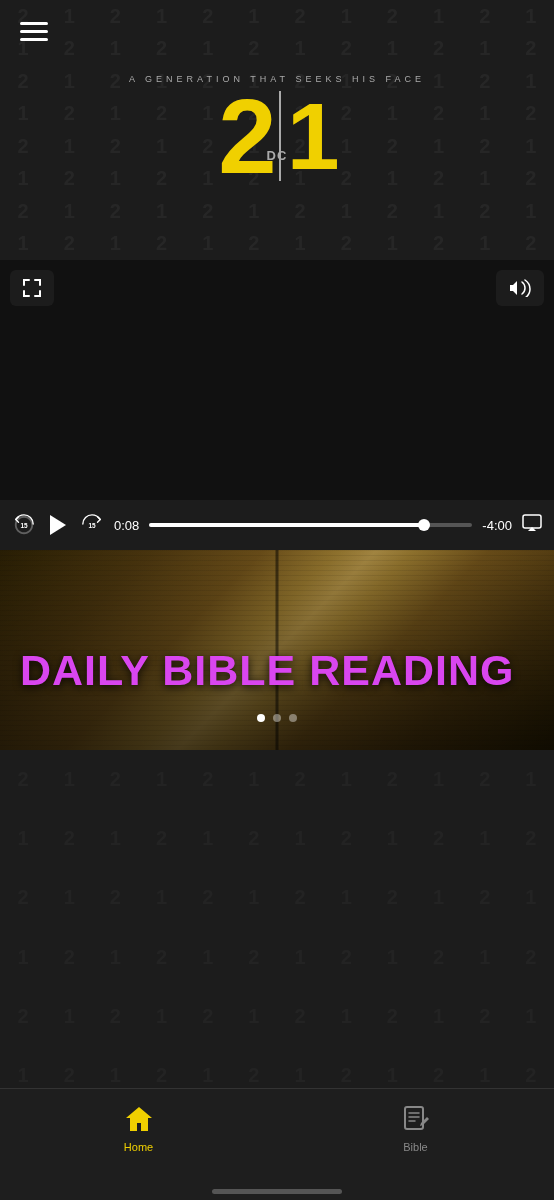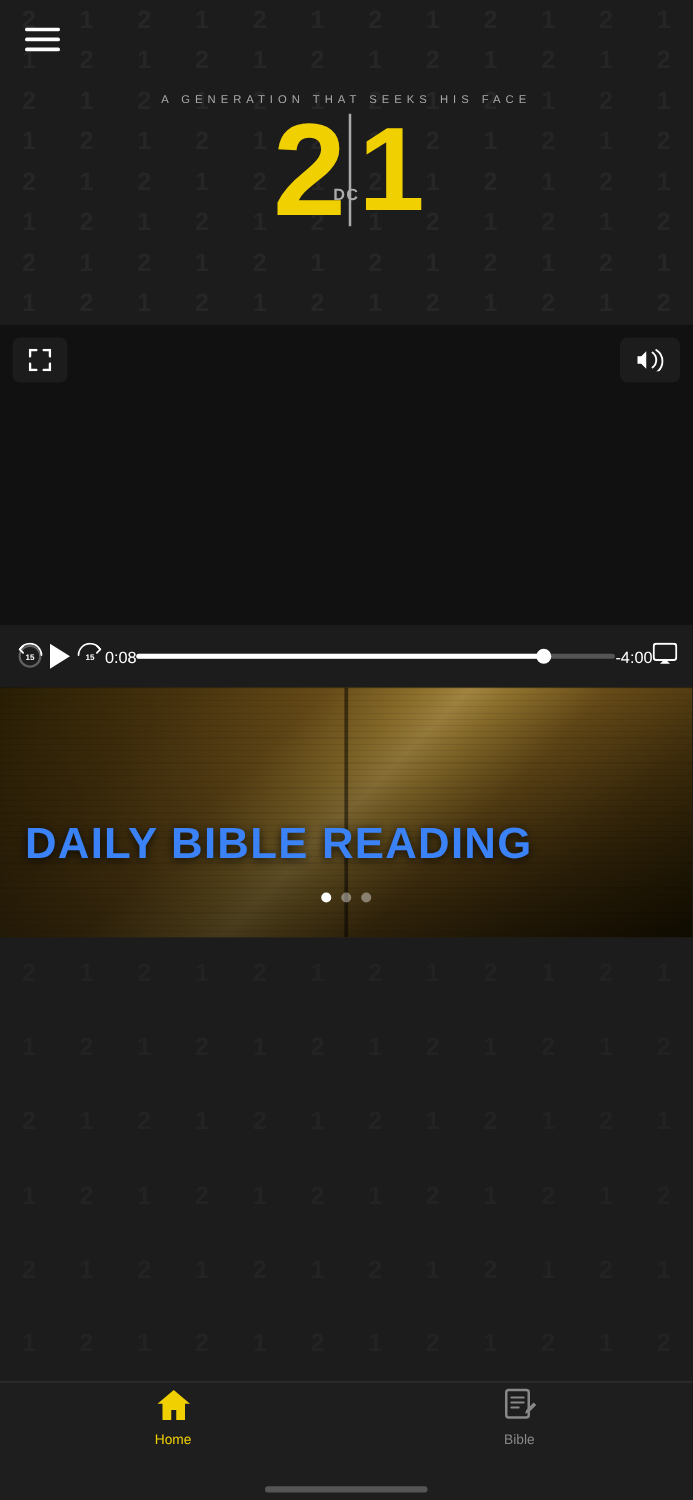--- a/index.html
+++ b/index.html
@@ -160,20 +160,21 @@
     .video-controls-bar {
       position: absolute;
       bottom: 0;
       left: 0;
       right: 0;
       height: 50px;
       background: rgba(30,30,30,0.95);
       display: flex;
       align-items: center;
       padding: 0 12px;
+      gap: 10px;
     }
 
     .ctrl-btn {
       color: #fff;
       font-size: 18px;
       cursor: pointer;
       display: flex;
       align-items: center;
       justify-content: center;
       min-width: 24px;
@@ -248,22 +249,22 @@
       position: absolute;
       top: 0; left: 0; right: 0; bottom: 0;
       background:
         linear-gradient(to right, rgba(0,0,0,0.5) 0%, rgba(100,80,30,0.4) 30%, rgba(180,150,60,0.3) 50%, rgba(100,80,30,0.4) 70%, rgba(0,0,0,0.5) 100%);
     }
 
     .bible-banner-text {
       position: absolute;
       bottom: 55px;
       left: 20px;
-      color: #3b82f6;
-      font-size: 35px;
+      color: #d946ef;
+      font-size: 43px;
       font-weight: 900;
       letter-spacing: 1px;
       text-shadow: 0 2px 8px rgba(0,0,0,0.8);
     }
 
     .banner-dots {
       position: absolute;
       bottom: 28px;
       left: 50%;
       transform: translateX(-50%);
@@ -308,27 +309,27 @@
       align-items: center;
       justify-content: center;
     }
 
     
     .bottom-nav {
       position: absolute;
       bottom: 0;
       left: 0;
       right: 0;
-      height: 95px;
+      height: 112px;
       background: #1e1e1e;
       border-top: 1px solid #333;
       display: flex;
       align-items: flex-start;
       justify-content: space-around;
-      padding-top: 4px;
+      padding-top: 16px;
     }
 
     .nav-item {
       display: flex;
       flex-direction: column;
       align-items: center;
       gap: 4px;
       cursor: pointer;
       min-width: 80px;
     }

